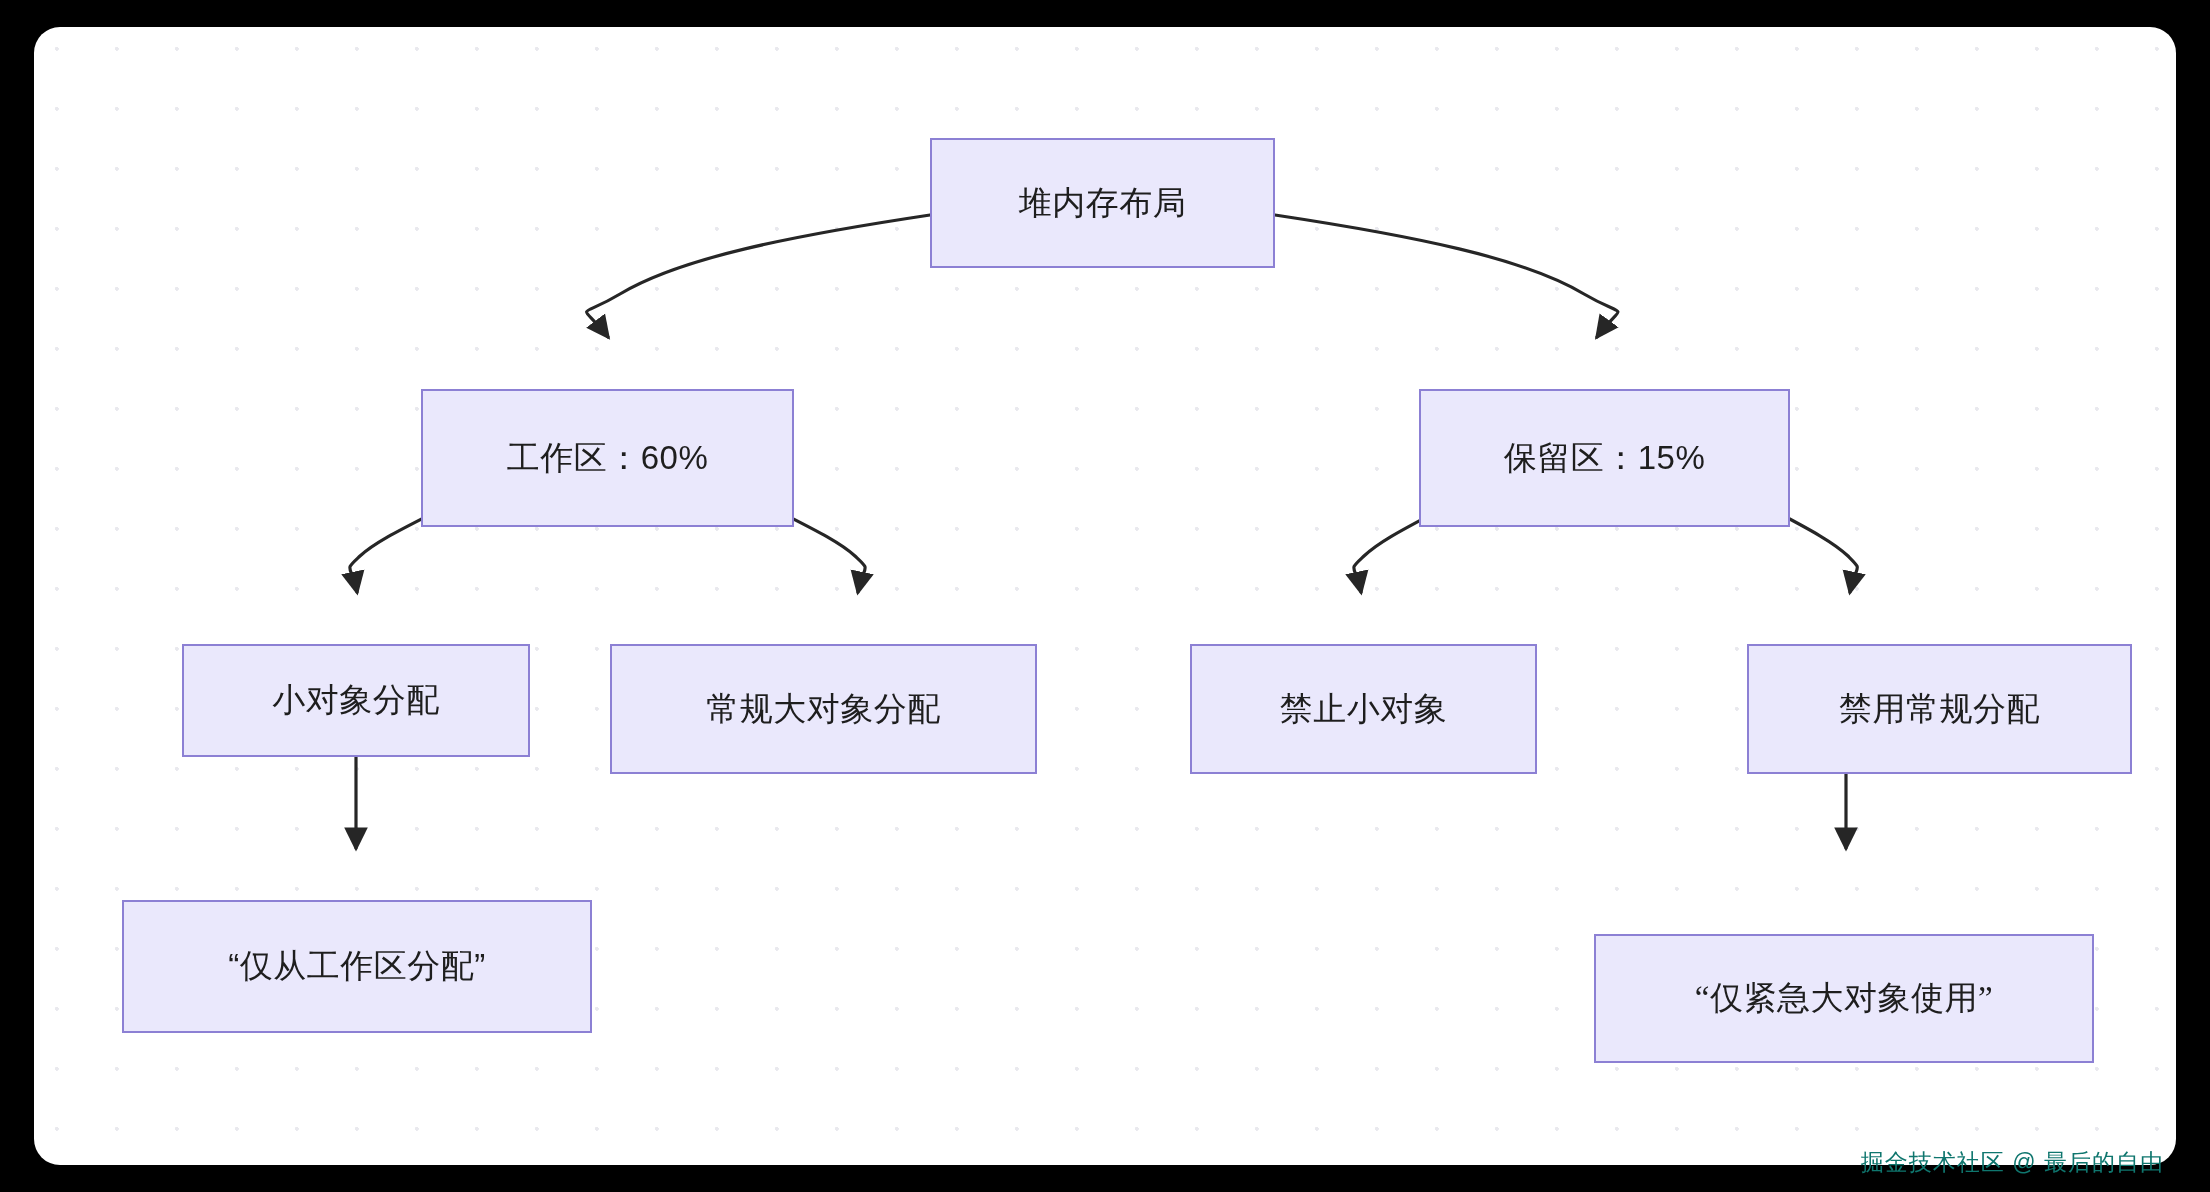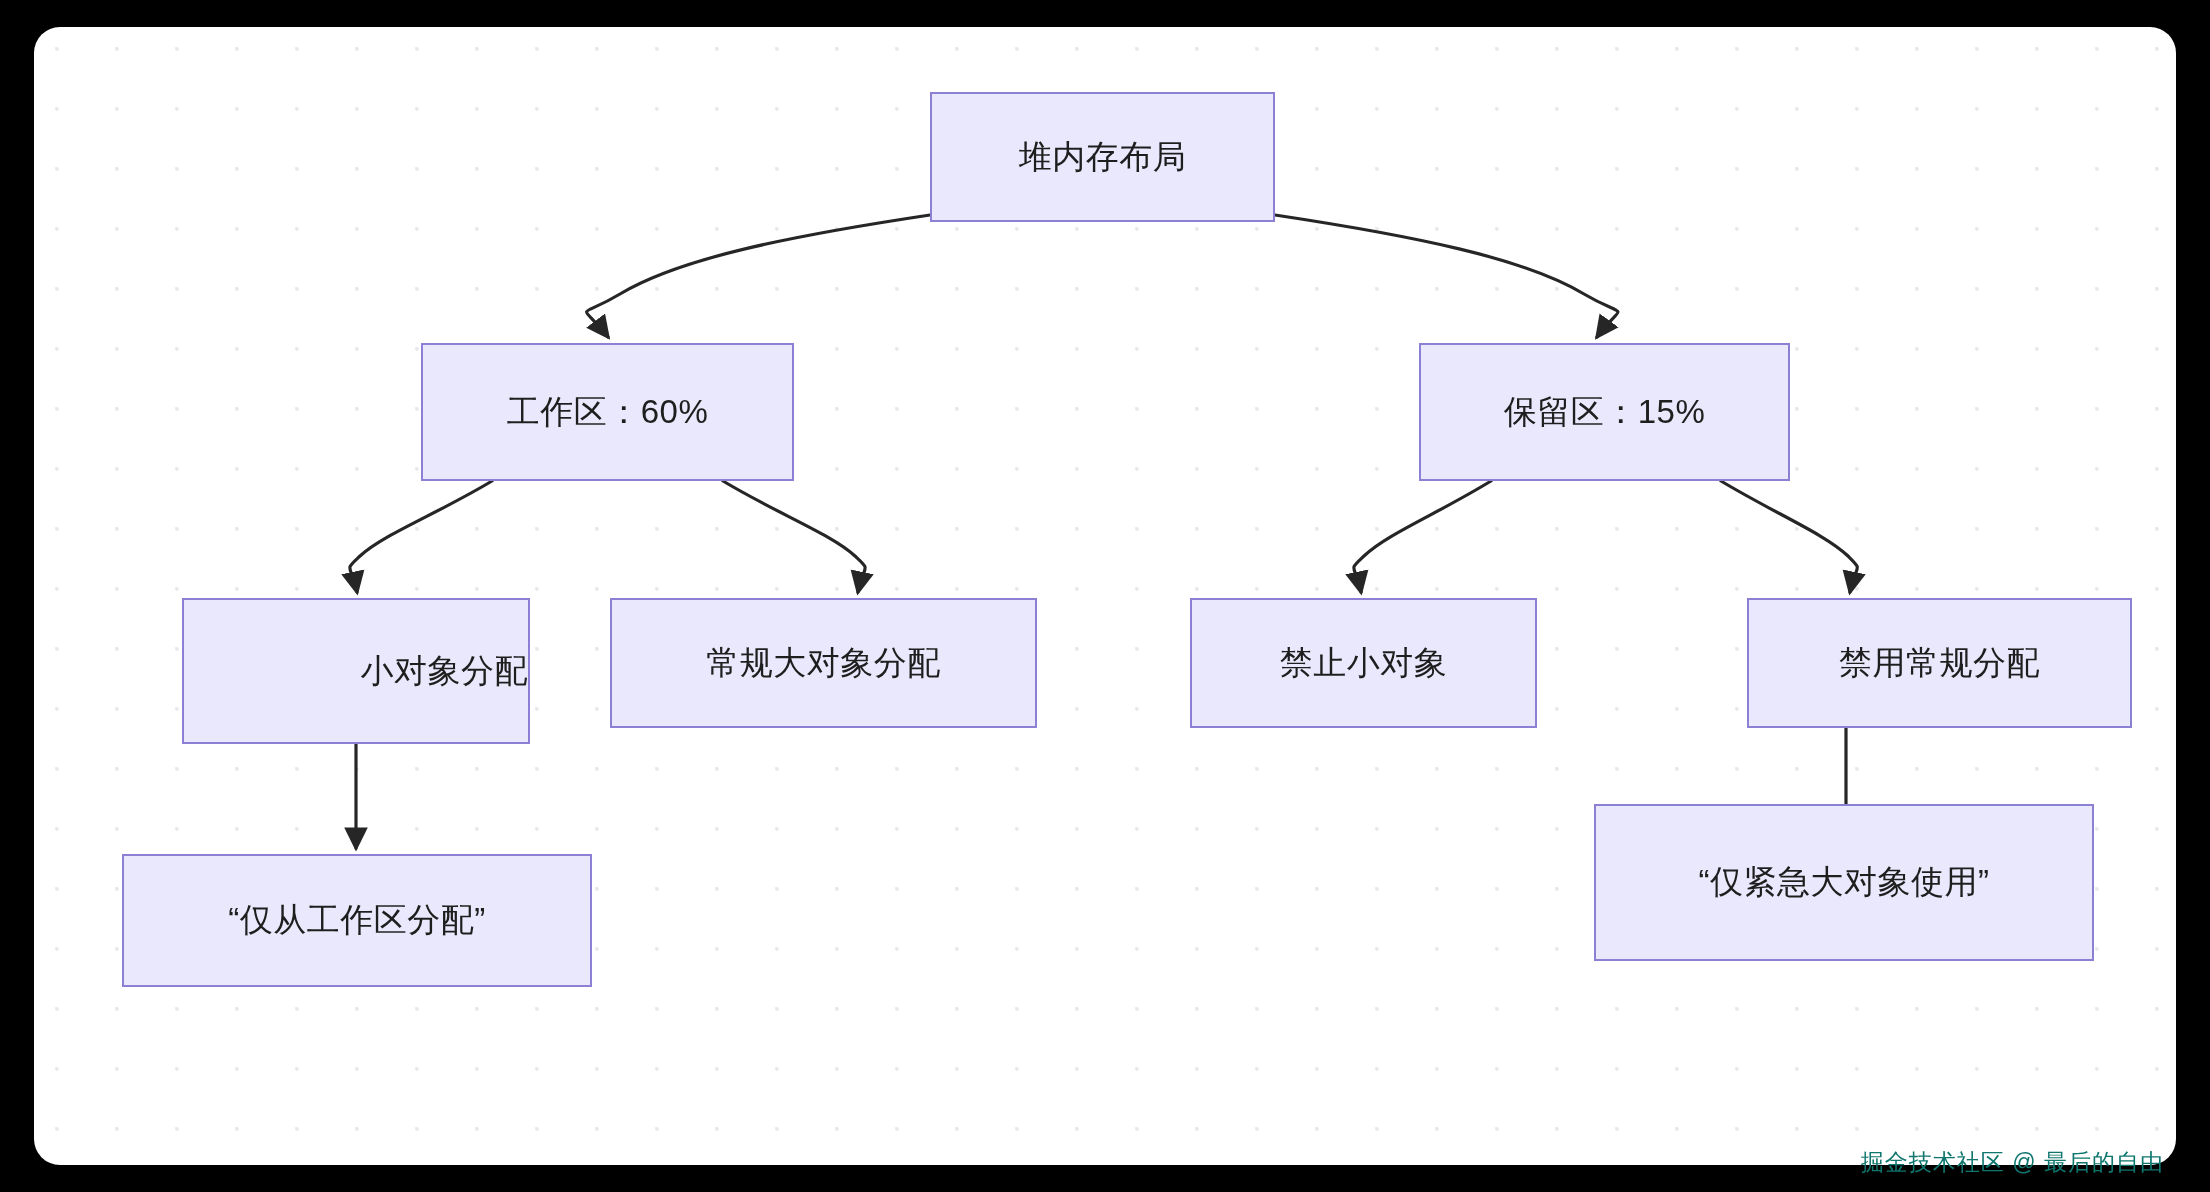--- a/index.html
+++ b/index.html
@@ -51,37 +51,38 @@
     background: #eae8fc;
     border: 2.5px solid #8c80d4;
     display: flex;
     align-items: center;
     justify-content: center;
     color: #1e1e1e;
     font-size: 33px;
     letter-spacing: 0.5px;
     white-space: nowrap;
     user-select: none;
+    margin-top: 46px;
   }
 
   .node-label {
     display: block;
     line-height: 1.1;
   }
 
   
   #node-root        { left: 930px;  top: 92px;  width: 345px; height: 130px; }
   #node-work        { left: 421px;  top: 343px; width: 373px; height: 138px; }
   #node-reserve     { left: 1419px; top: 343px; width: 371px; height: 138px; }
-  #node-small-alloc { left: 182px;  top: 598px; width: 348px; height: 146px; justify-content: flex-end; }
+  #node-small-alloc { left: 182px;  top: 598px; width: 348px; height: 113px; }
   #node-large-alloc { left: 610px;  top: 598px; width: 427px; height: 130px; }
   #node-no-small    { left: 1190px; top: 598px; width: 347px; height: 130px; }
   #node-no-regular  { left: 1747px; top: 598px; width: 385px; height: 130px; }
   #node-work-only   { left: 122px;  top: 854px; width: 470px; height: 133px; }
-  #node-emerg-only  { left: 1594px; top: 804px; width: 500px; height: 157px; }
+  #node-emerg-only  { left: 1594px; top: 888px; width: 500px; height: 129px; font-family: Liberation Serif, serif; }
 
   #watermark {
     position: absolute;
     right: 46px;
     bottom: 14px;
     font-size: 23px;
     color: #0f766e;
     letter-spacing: 1px;
     white-space: nowrap;
     user-select: none;

